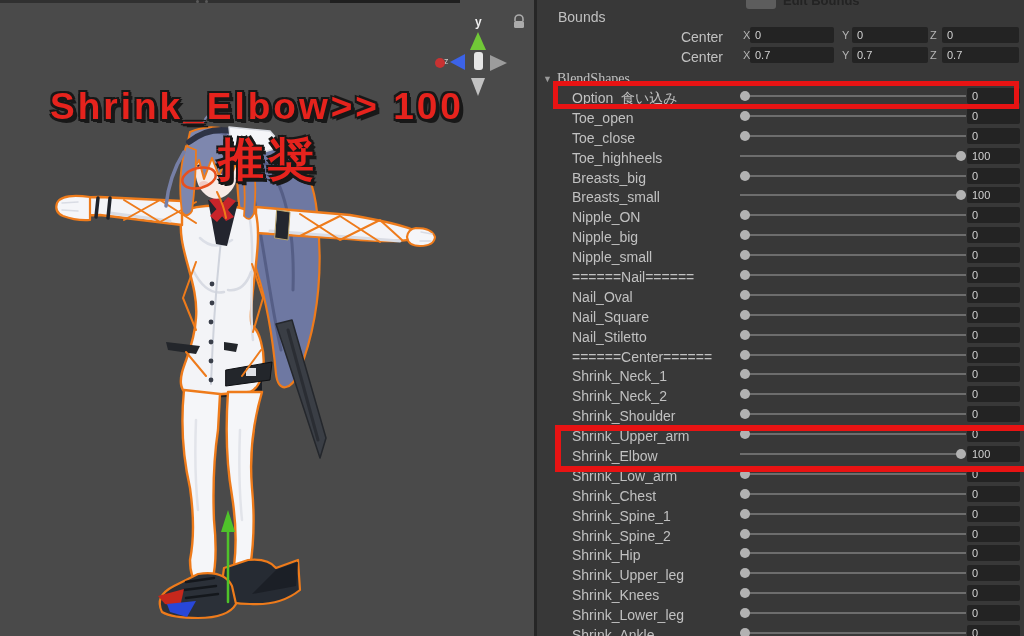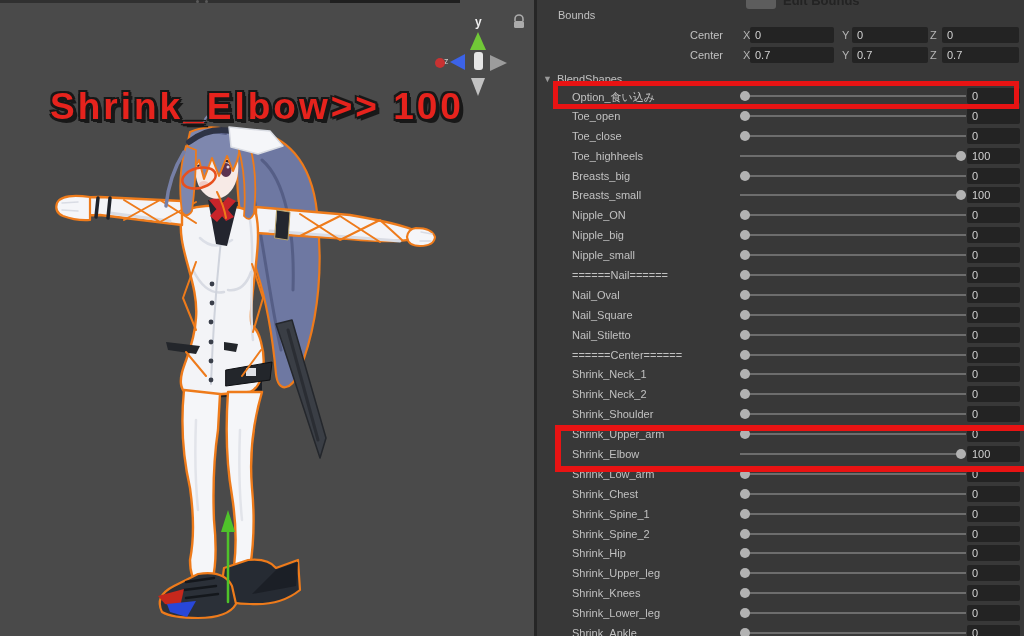--- a/index.html
+++ b/index.html
@@ -27,29 +27,29 @@
   #anno-line3 { left:218px; top:136px; font-size:46px; letter-spacing:4px; }
 
   
   #inspector { position:absolute; left:537px; top:0; width:487px; height:636px; background:#383838; }
   #panel-divider { position:absolute; left:534px; top:0; width:3px; height:636px; background:#262626; }
 
   #edit-bounds-remnant { position:absolute; left:0; top:0; width:487px; height:10px; overflow:hidden; }
   #edit-bounds-btn { position:absolute; left:209px; top:-4px; width:30px; height:13px; background:#5d5d5d; border-radius:3px; }
   #edit-bounds-label { position:absolute; left:246px; top:-7px; font-size:13px; font-weight:bold; color:#232323; }
 
-  .insp-label { color:#c1c1c1; font-size:11px; }
+  .insp-label { color:#c1c1c1; font-size:14px; }
   #bounds-title { position:absolute; left:21px; top:9px; }
   .bounds-row { position:absolute; left:0; height:16px; width:535px; }
   .bounds-row .b-label { position:absolute; left:120px; width:66px; text-align:right; top:2px; }
   .axis-tag { position:absolute; top:2px; color:#b5b5b5; font-size:11px; }
   .num-field { position:absolute; top:0; height:16px; background:#232323; border-radius:2px;
                color:#d2d2d2; font-size:11px; padding:2px 0 0 5px; }
 
-  #blendshapes-header { position:absolute; left:6px; top:69px; }
+  #blendshapes-header { position:absolute; left:6px; top:69px;font-family:Liberation Serif, serif; }
   #blendshapes-arrow { display:inline-block; color:#9a9a9a; font-size:9px; vertical-align:1px; margin-right:5px; }
 
   #bs-rows { position:absolute; left:0; top:86px; width:487px; }
   .bs-row { position:relative; height:19.9px; width:487px; }
   .bs-label { position:absolute; left:35px; top:4px;text-align:center; }
   .bs-slider { position:absolute; left:203px; top:0; width:226px; height:19.9px; }
   .bs-track { position:absolute; left:0; right:0; top:9px; height:2px; background:#6d6d6d; }
   .bs-knob { position:absolute; top:5px; width:10px; height:10px; border-radius:50%; background:#b2b2b2; }
   .bs-field { position:absolute; left:430px; top:2px; width:53px; height:16px; background:#232323;
               border-radius:2px; color:#d2d2d2; font-size:11px; padding:2px 0 0 5px; }
@@ -172,20 +172,21 @@
       <polygon points="60,47 60,63 77,55" fill="#9c9c9c"></polygon>
       <polygon points="41,70 55,70 48,88" fill="#c2c2c2"></polygon>
     </svg>
 
     <svg style="position:absolute;left:511px;top:14px;" width="16" height="16" viewBox="0 0 16 16">
       <path d="M 4 7 V 5 a 4 4 0 0 1 8 0 v 2" fill="none" stroke="#ababab" stroke-width="1.6"></path>
       <rect x="3" y="7" width="10" height="7" rx="1.5" fill="#ababab"></rect>
     </svg>
 
     <div id="anno-line2" class="anno">Shrink_Elbow&gt;&gt; 100</div>
+    <div id="anno-line3" class="anno">推奨</div>
   </div>
 
   <div id="panel-divider"></div>
 
   <div id="inspector">
 
     <div id="edit-bounds-remnant">
       <div id="edit-bounds-btn"></div>
       <div id="edit-bounds-label">Edit Bounds</div>
     </div>

